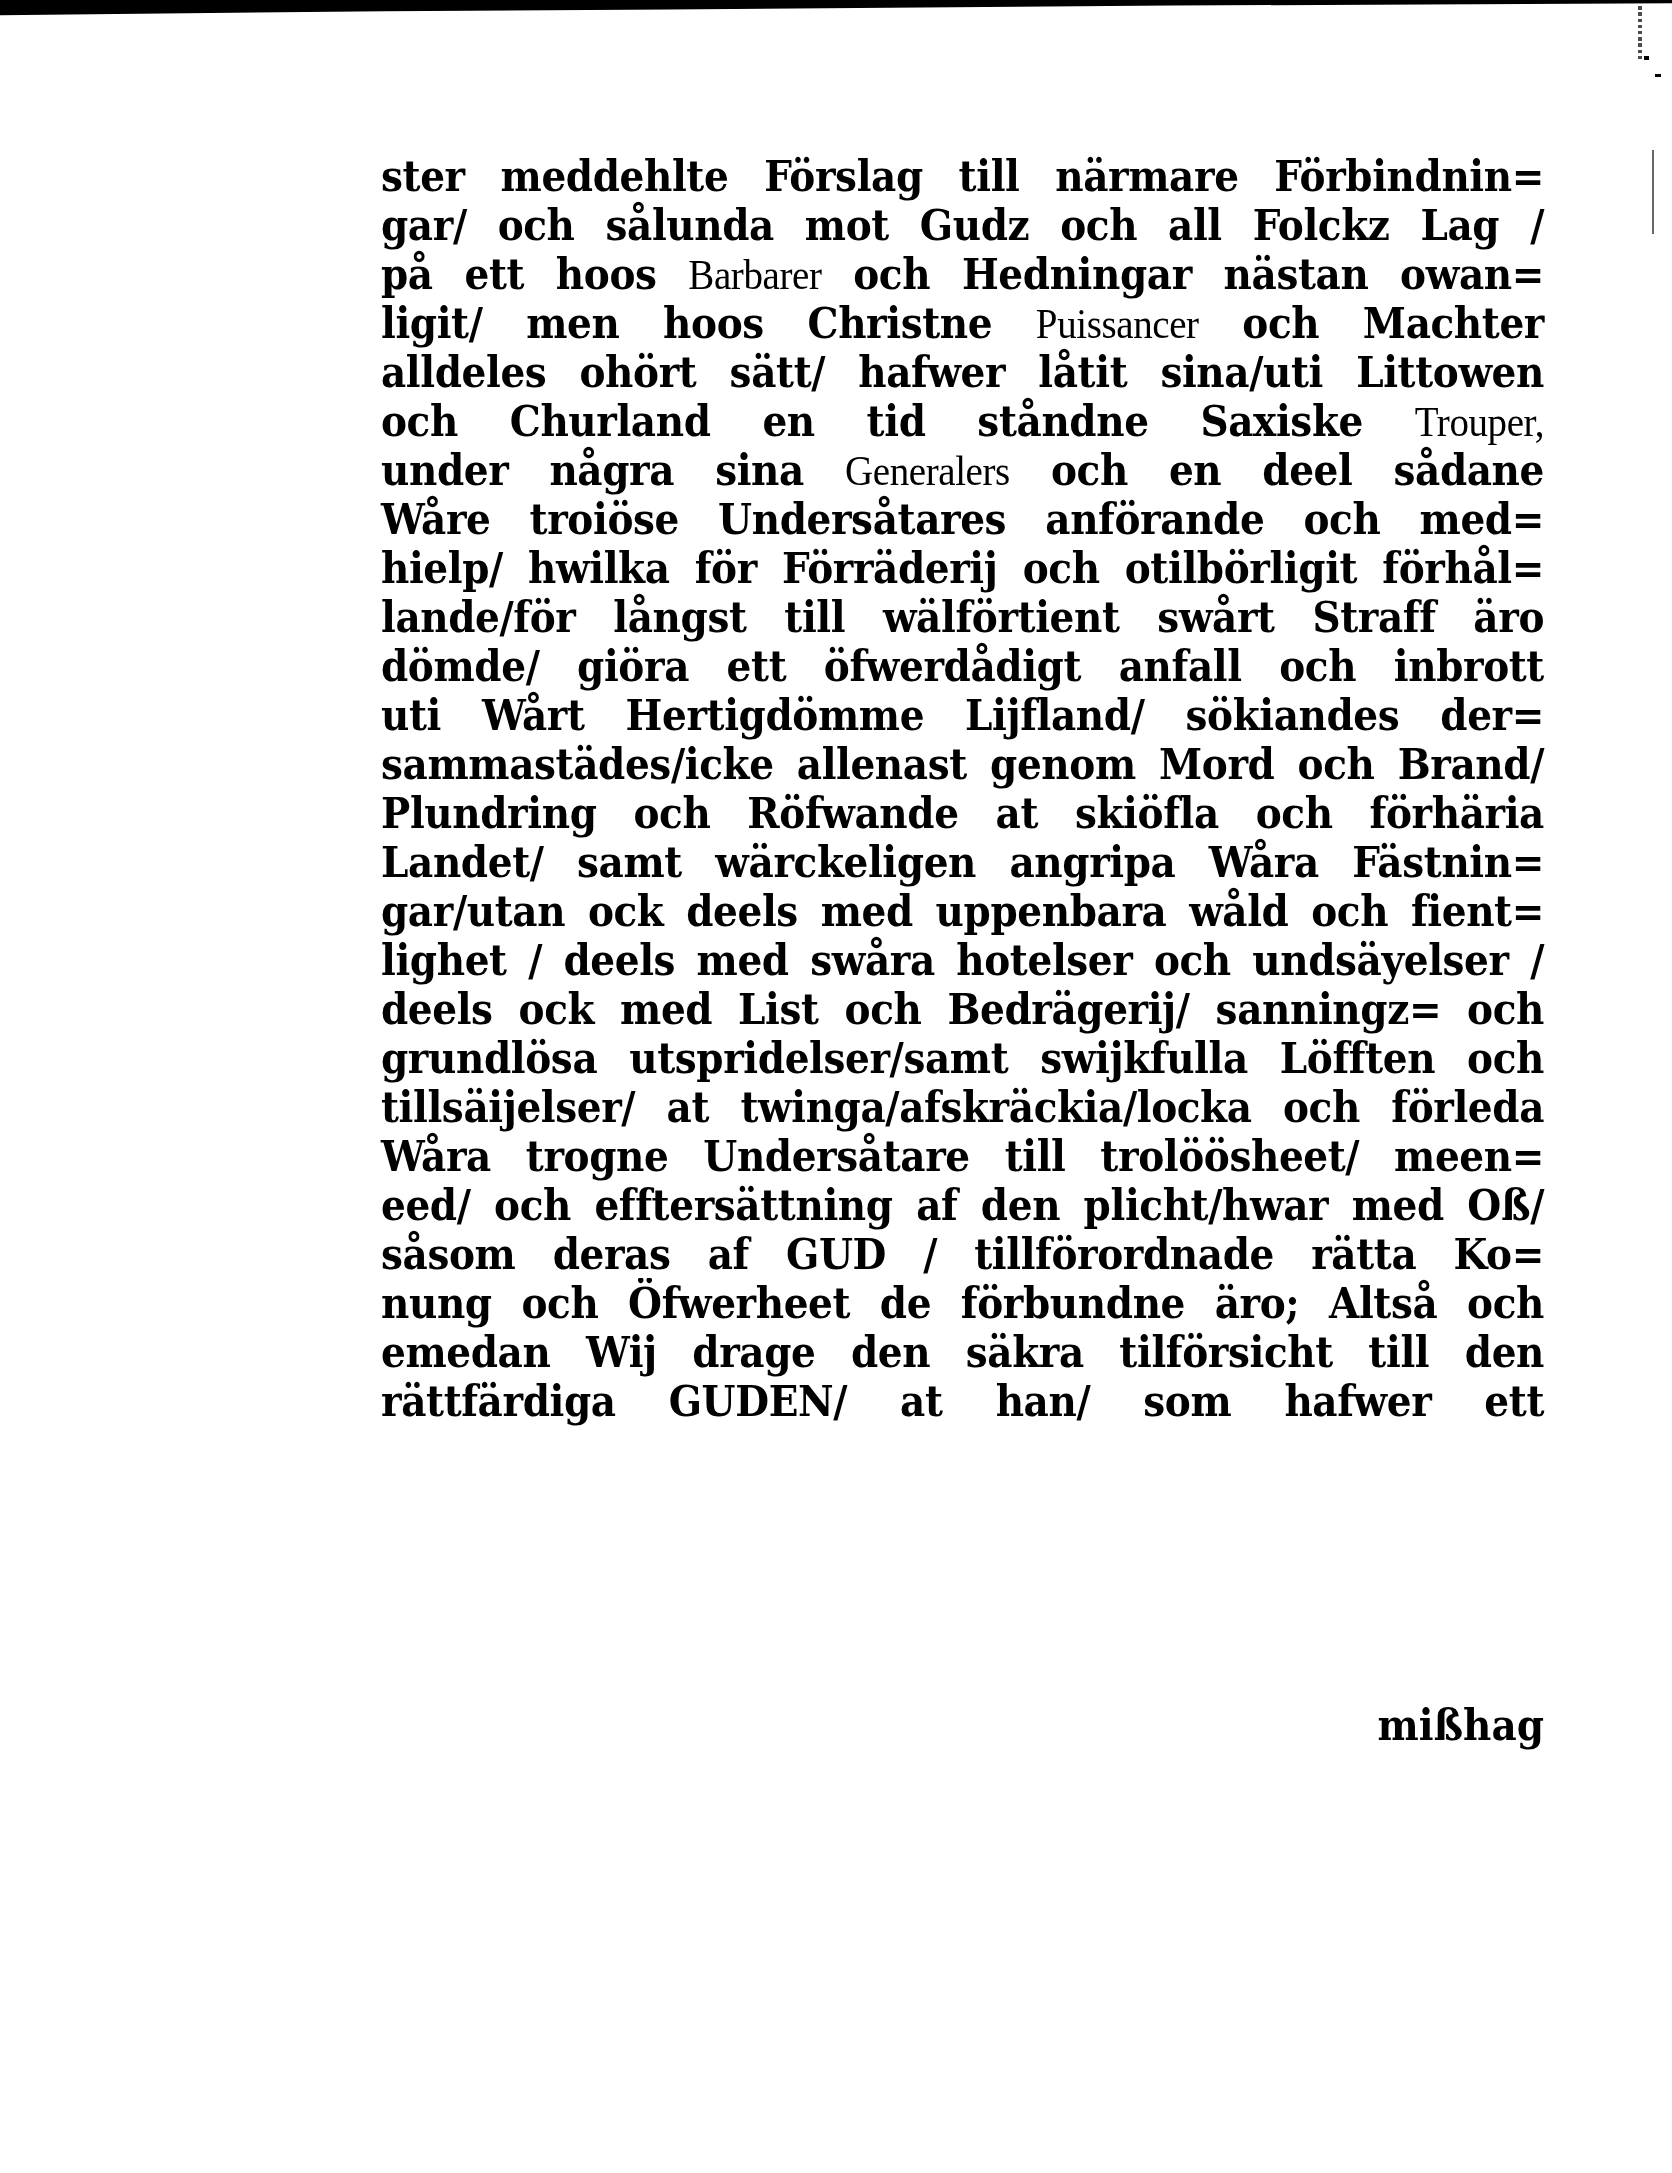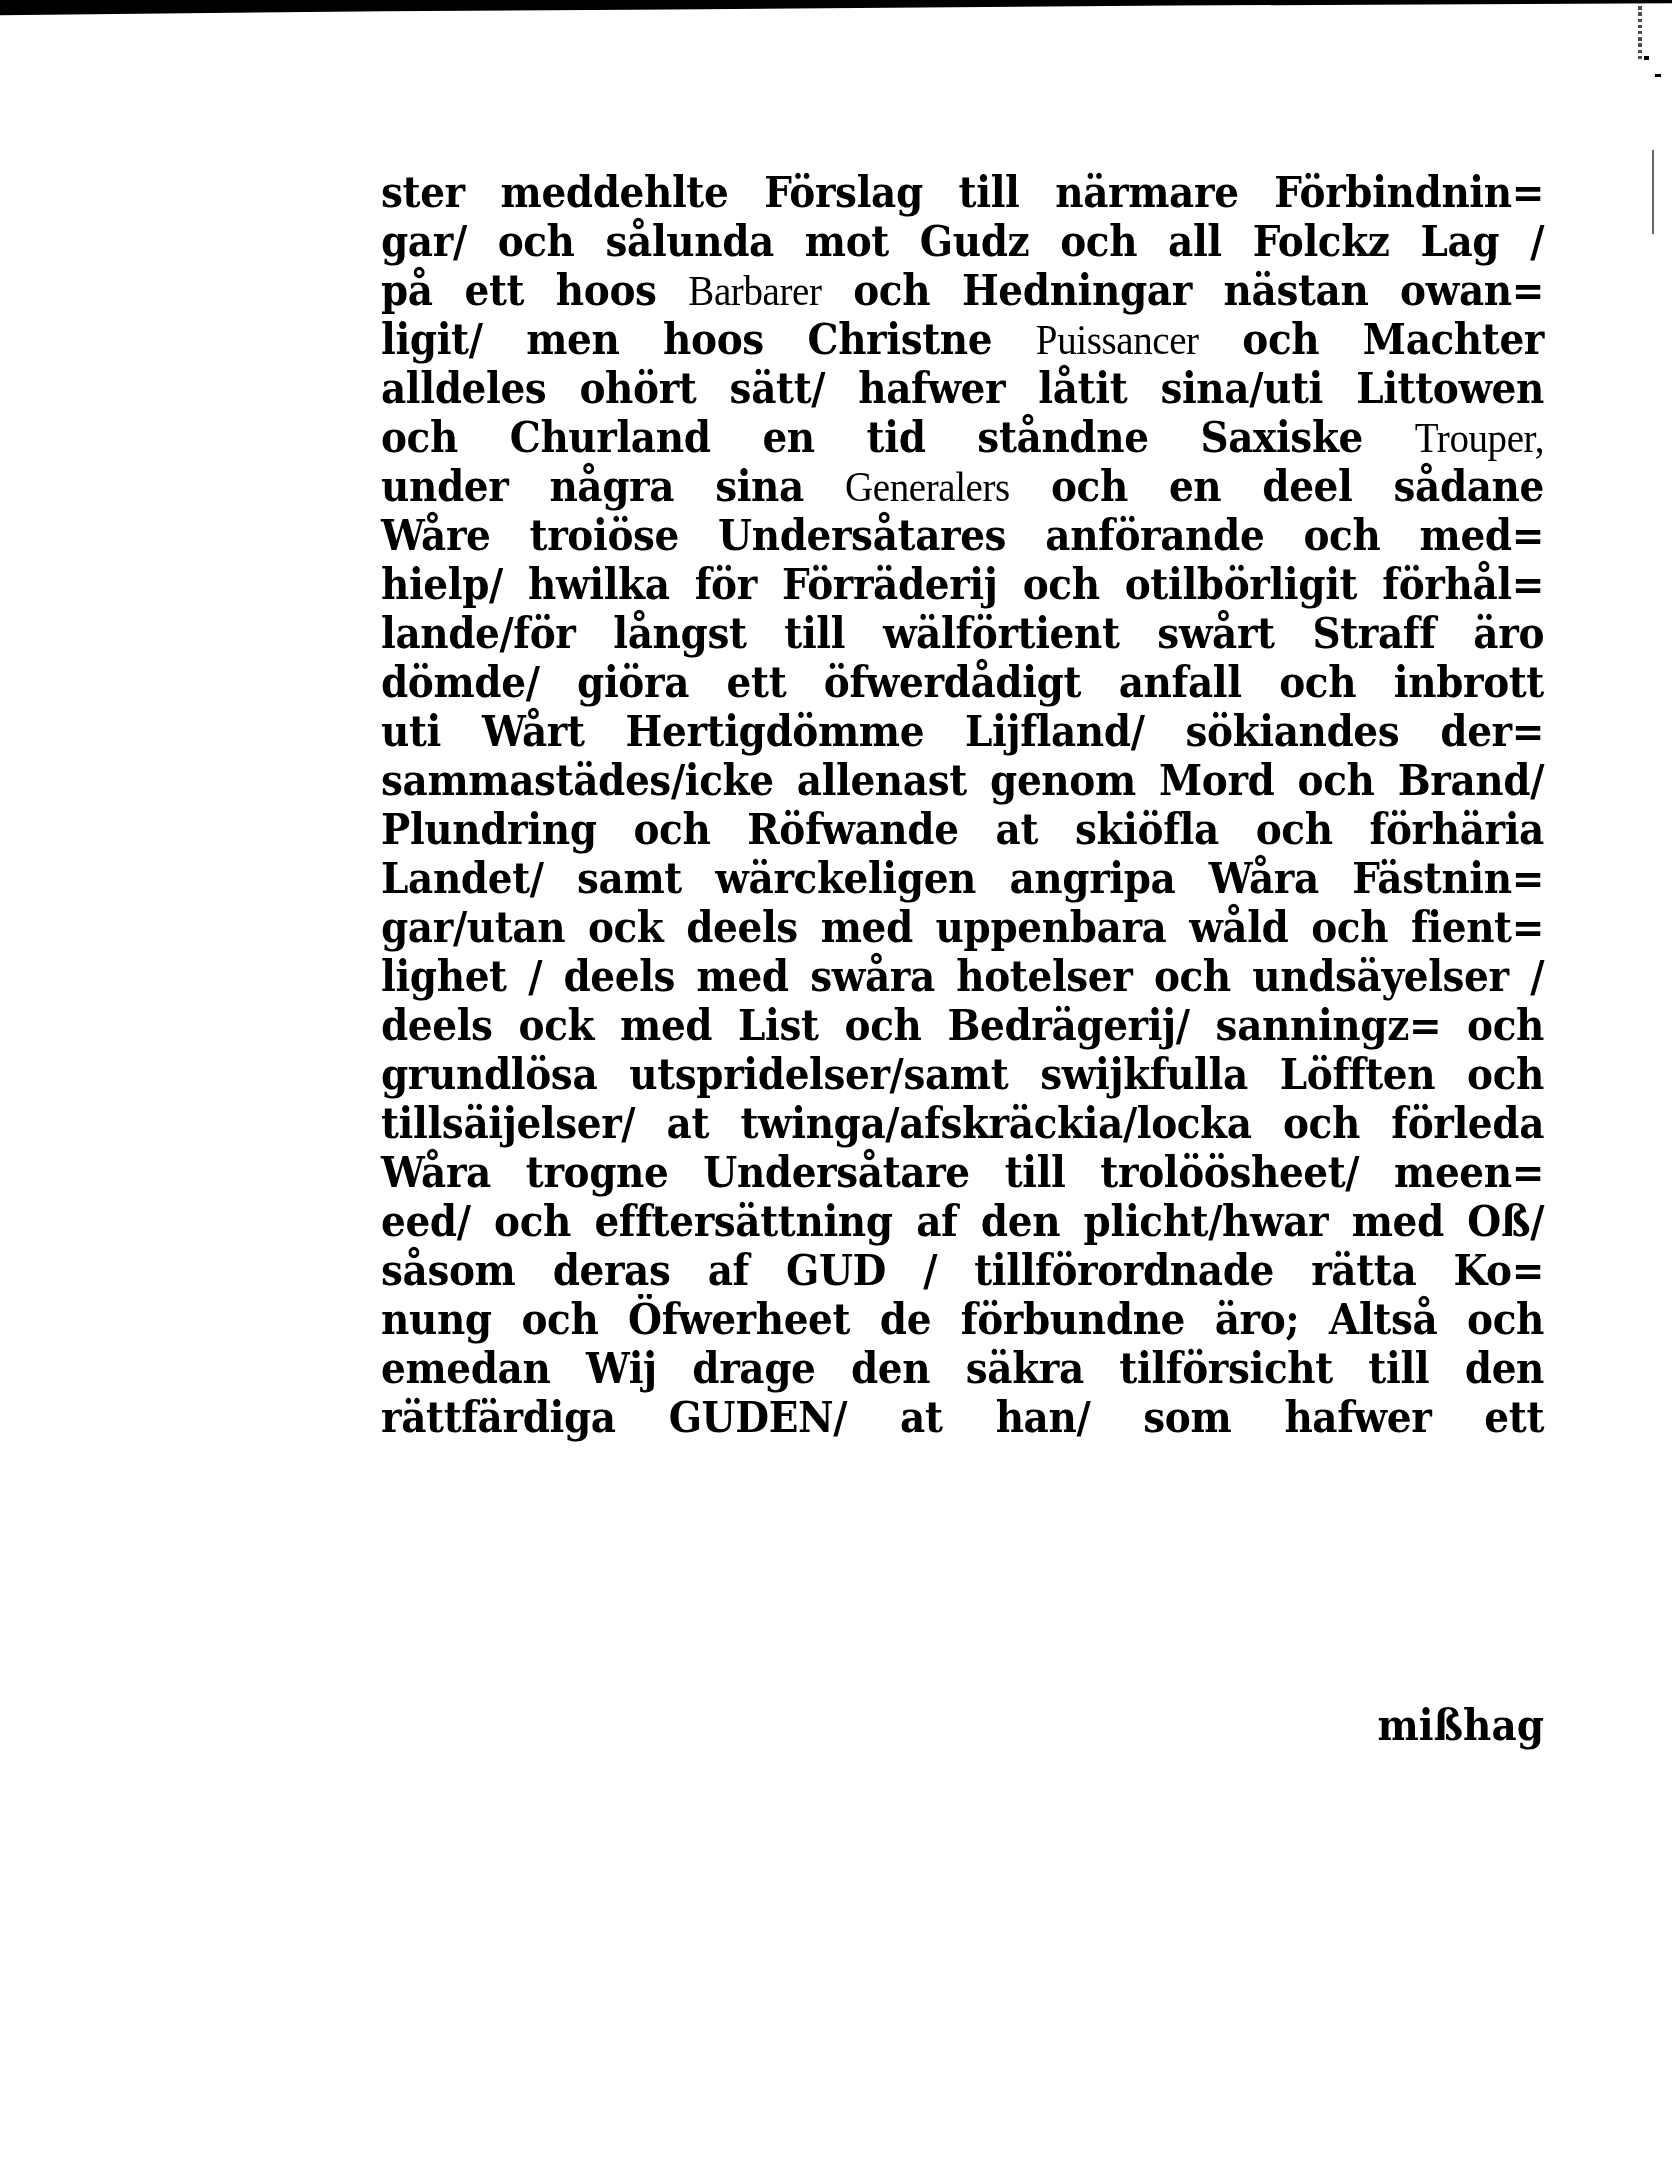--- a/index.html
+++ b/index.html
@@ -33,21 +33,21 @@
       background: repeating-linear-gradient(#000 0 3.5px, transparent 3.5px 6.2px);
       opacity: 0.7;
     }
     .edge-speck {
       position: absolute;
       background: #000;
     }
     .page {
       position: absolute;
       left: 381px;
-      top: 168px;
+      top: 152px;
       width: 1163px;
     }
     .line {
       display: block;
       height: 49px;
       line-height: 49px;
       font-size: 39px;
       white-space: nowrap;
       text-align: justify;
       text-align-last: justify;

